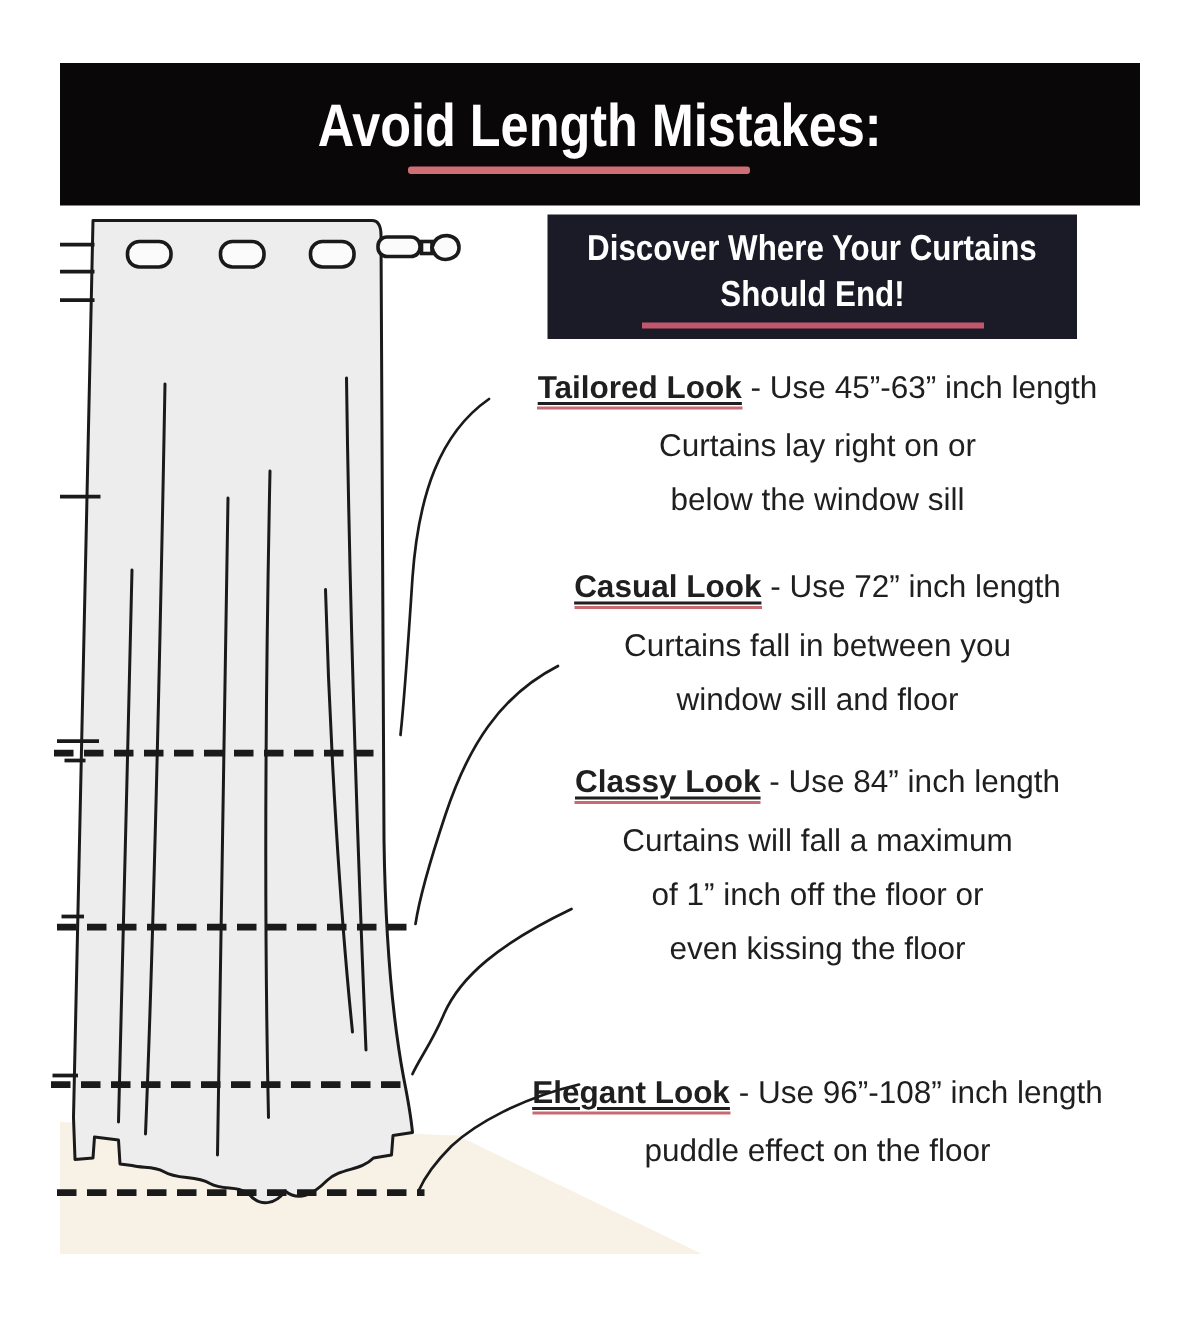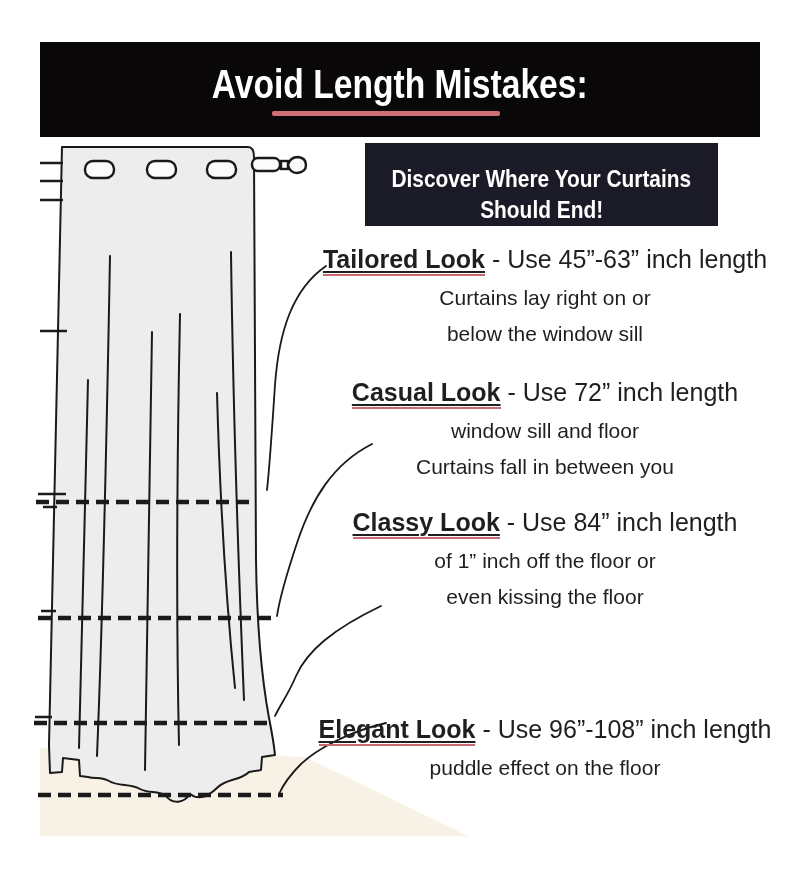--- a/index.html
+++ b/index.html
@@ -26,38 +26,38 @@
     width:228px;height:5px;margin-top:7px;border-radius:2px;
     background:var(--banner-underline,#cf6f75);
     transform:translateX(-14px);
   }
 
   
   .subheader{
     position:absolute;left:365px;top:143px;width:353px;height:83px;
     background:var(--box-bg,#1b1b28);
     display:flex;flex-direction:column;align-items:center;
-    padding-top:13px;box-sizing:border-box;
+    padding-top:0;box-sizing:border-box;
   }
   .subheader-text{
     margin-top:7px;
     color:#ffffff;font-size:24px;font-weight:700;line-height:31px;text-align:center;
     transform:scaleX(0.87);transform-origin:center;white-space:nowrap;
   }
   .subheader-underline{
     width:228px;height:4px;margin-top:3px;
     background:var(--box-underline,#c2566c);
   }
 
   
   .section{
     position:absolute;left:290px;width:510px;text-align:center;
     font-size:21px;line-height:36px;color:var(--text,#1f1f1f);
   }
-  .sec-head{white-space:nowrap;font-size:25px;margin-bottom:3px;}
+  .sec-head{white-space:nowrap;font-size:21px;margin-bottom:3px;}
   .look-name{
     font-weight:700;
     text-decoration:underline;
     text-decoration-thickness:2px;
     text-underline-offset:3px;
     border-bottom:2px solid var(--heading-underline,#c96a73);
     padding-bottom:1px;
   }
   .sec-1{top:241px;}
   .sec-2{top:374px;}
@@ -157,26 +157,27 @@
   </div>
 
   <div class="section sec-1">
     <div class="sec-head"><span class="look-name">Tailored Look</span><span> - Use 45”-63” inch length</span></div>
     <div>Curtains lay right on or</div>
     <div>below the window sill</div>
   </div>
 
   <div class="section sec-2">
     <div class="sec-head"><span class="look-name">Casual Look</span><span> - Use 72” inch length</span></div>
+    <div>Curtains fall in between you</div>
     <div>window sill and floor</div>
-    <div>Curtains fall in between you</div>
   </div>
 
   <div class="section sec-3">
     <div class="sec-head"><span class="look-name">Classy Look</span><span> - Use 84” inch length</span></div>
+    <div>Curtains will fall a maximum</div>
     <div>of 1” inch off the floor or</div>
     <div>even kissing the floor</div>
   </div>
 
   <div class="section sec-4">
     <div class="sec-head"><span class="look-name">Elegant Look</span><span> - Use 96”-108” inch length</span></div>
     <div>puddle effect on the floor</div>
   </div>
 
 </div>

